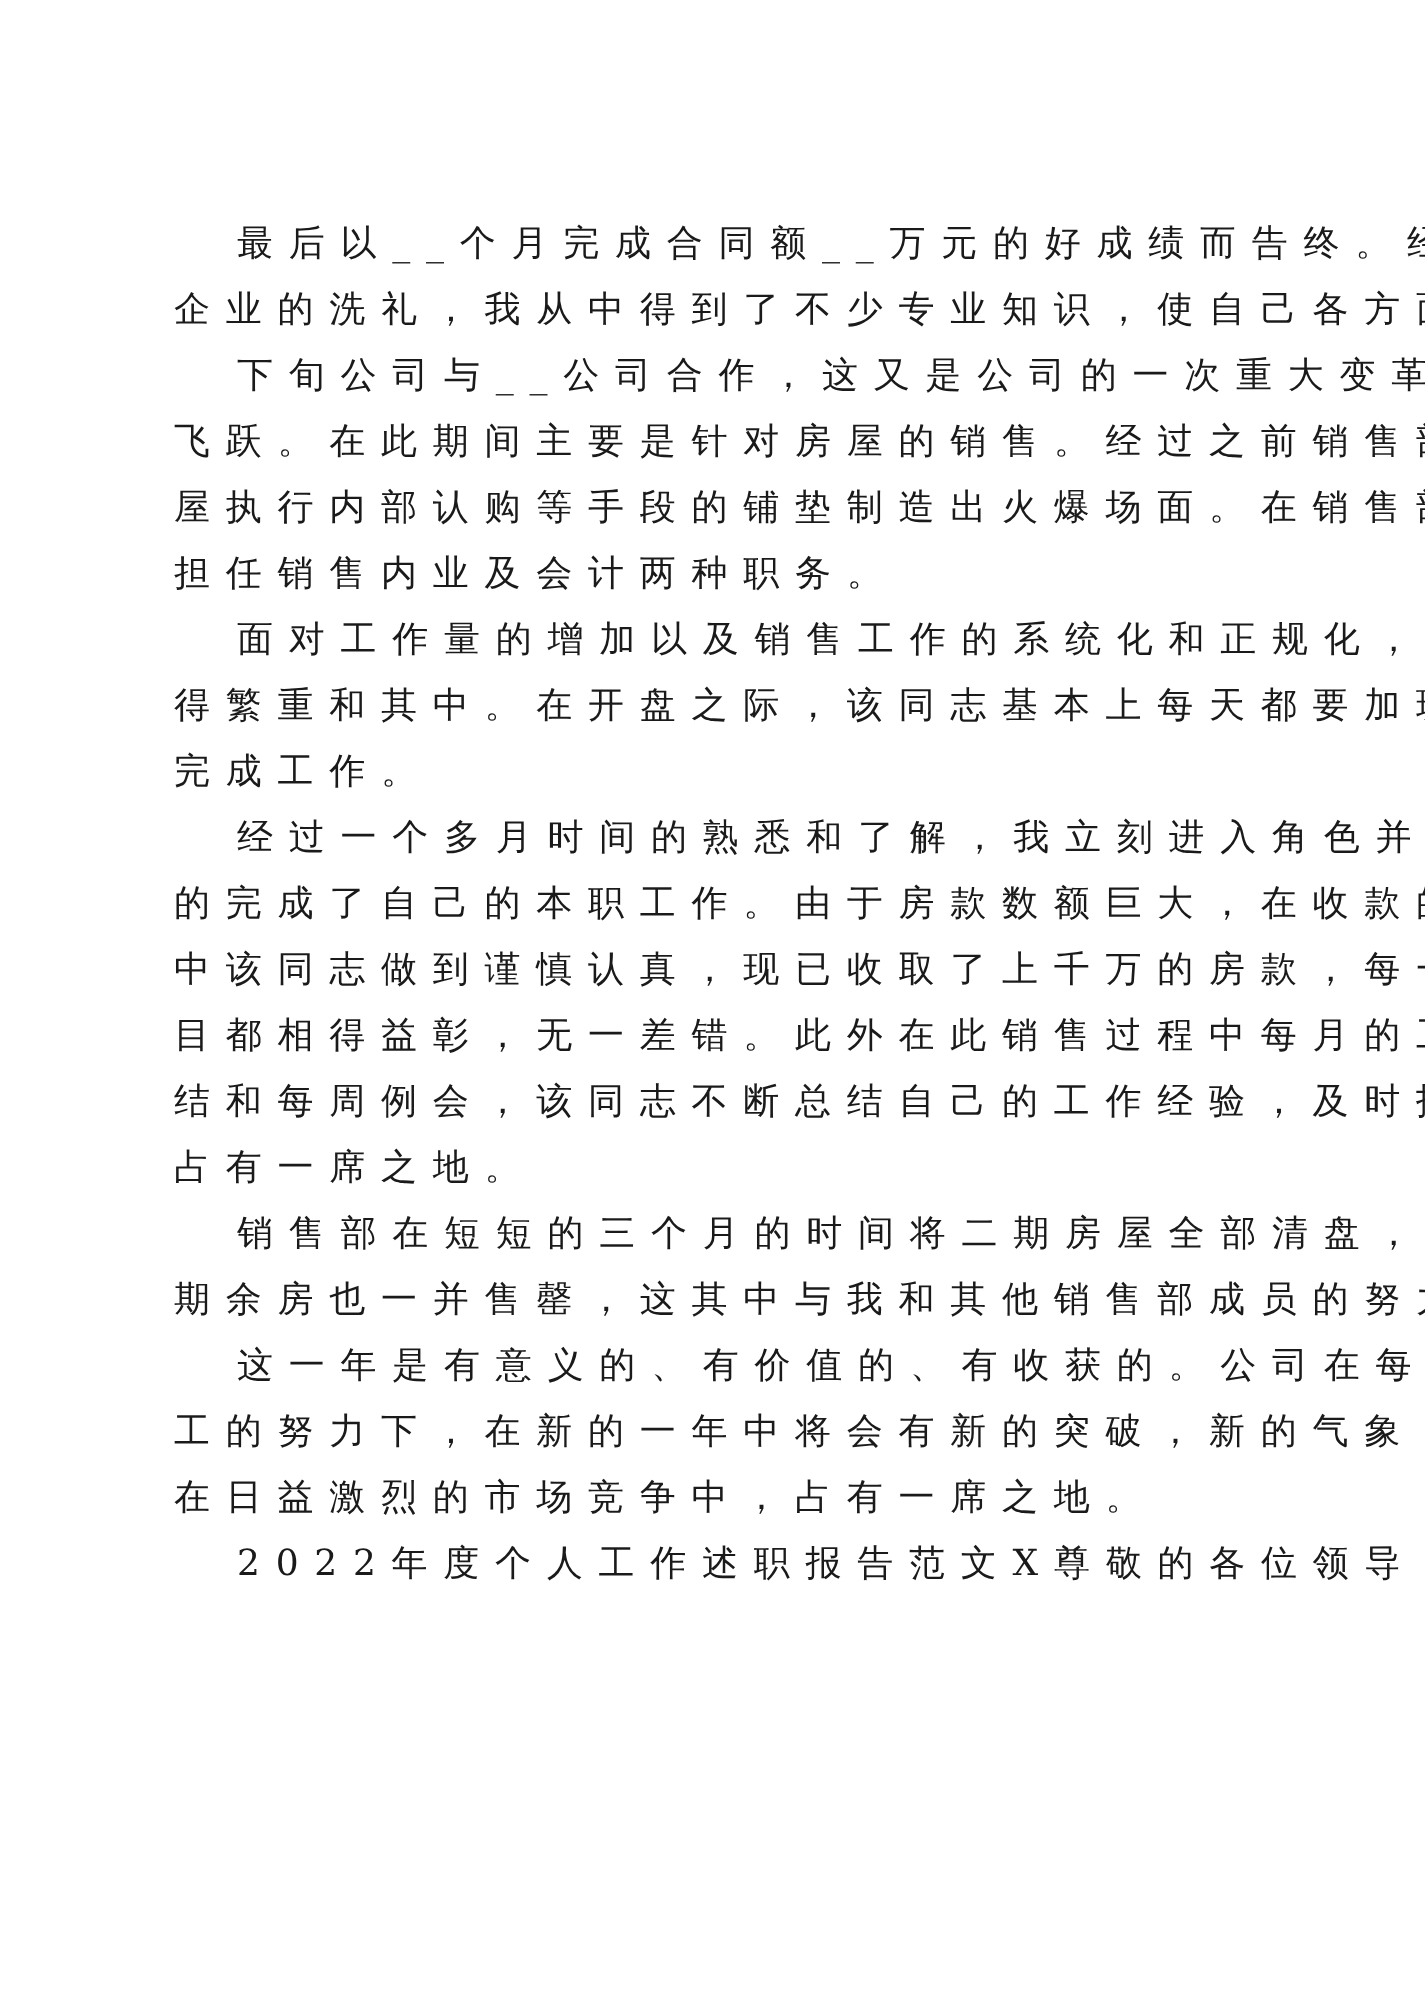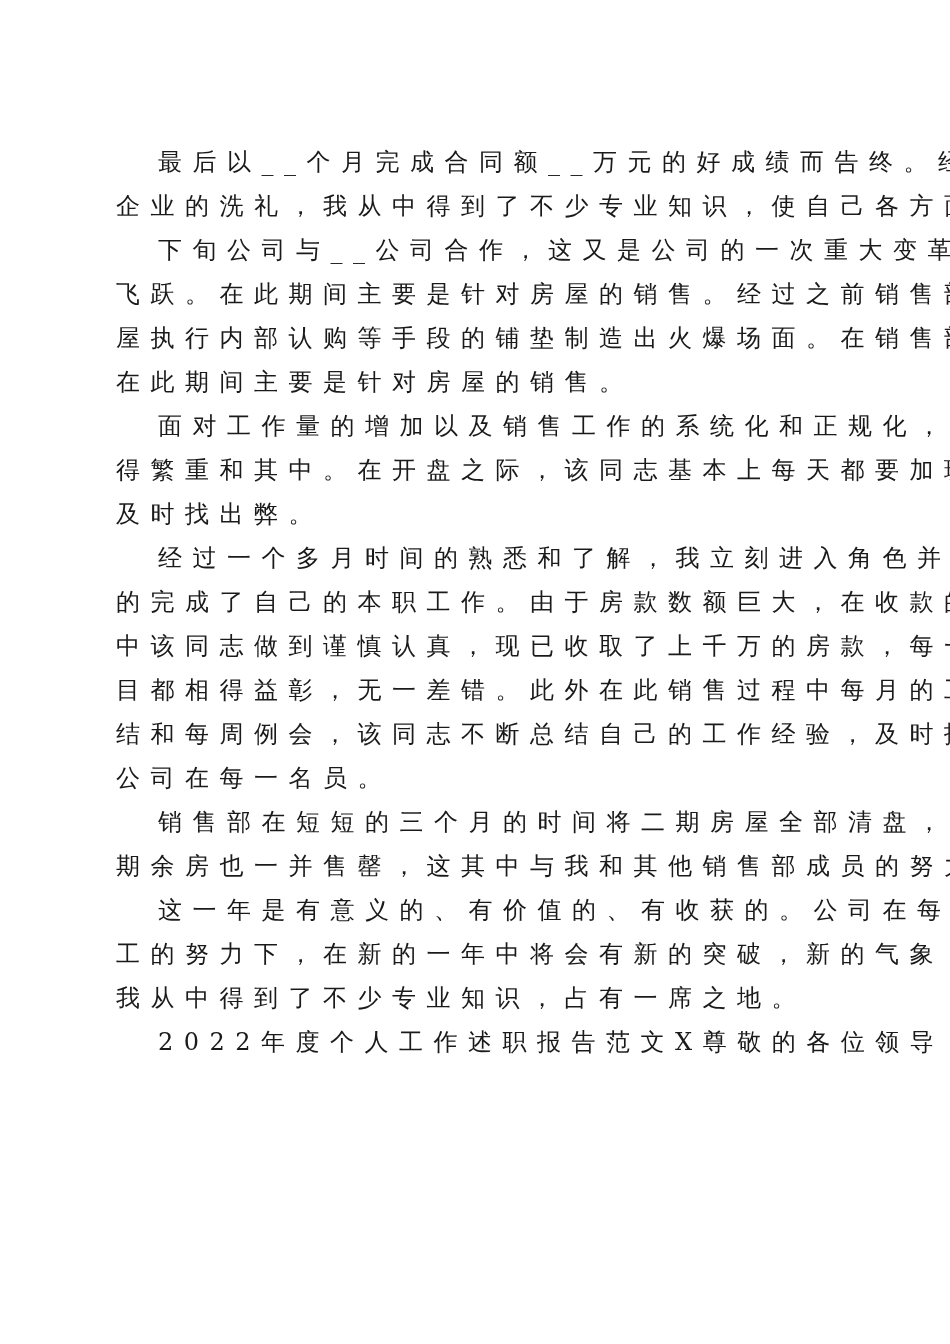--- a/index.html
+++ b/index.html
@@ -53,47 +53,47 @@
 
     <div class="paragraph">
       <span class="line indent">最后以__个月完成合同额__万元的好成绩而告终。经过这次</span>
       <span class="line">企业的洗礼，我从中得到了不少专业知识，使自己各方面都所</span>
     </div>
 
     <div class="paragraph">
       <span class="line indent">下旬公司与__公司合作，这又是公司的一次重大变革和质的</span>
       <span class="line">飞跃。在此期间主要是针对房屋的销售。经过之前销售部对房</span>
       <span class="line">屋执行内部认购等手段的铺垫制造出火爆场面。在销售部，我</span>
-      <span class="line">在此期间主要是针对房屋的销售。</span>
+      <span class="line">担任销售内业及会计两种职务。</span>
     </div>
 
     <div class="paragraph">
       <span class="line indent">面对工作量的增加以及销售工作的系统化和正规化，工作显</span>
       <span class="line">得繁重和其中。在开盘之际，该同志基本上每天都要加班加点</span>
-      <span class="line">及时找出弊。</span>
+      <span class="line">完成工作。</span>
     </div>
 
     <div class="paragraph">
       <span class="line indent">经过一个多月时间的熟悉和了解，我立刻进入角色并且娴熟</span>
       <span class="line">的完成了自己的本职工作。由于房款数额巨大，在收款的过程</span>
       <span class="line">中该同志做到谨慎认真，现已收取了上千万的房款，每一笔帐</span>
       <span class="line">目都相得益彰，无一差错。此外在此销售过程中每月的工作总</span>
       <span class="line">结和每周例会，该同志不断总结自己的工作经验，及时找出弊</span>
-      <span class="line">公司在每一名员。</span>
+      <span class="line">占有一席之地。</span>
     </div>
 
     <div class="paragraph">
       <span class="line indent">销售部在短短的三个月的时间将二期房屋全部清盘，而且一</span>
       <span class="line">期余房也一并售罄，这其中与我和其他销售部成员的努力是分</span>
     </div>
 
     <div class="paragraph">
       <span class="line indent">这一年是有意义的、有价值的、有收获的。公司在每一名员</span>
       <span class="line">工的努力下，在新的一年中将会有新的突破，新的气象，能够</span>
-      <span class="line">我从中得到了不少专业知识，占有一席之地。</span>
+      <span class="line">在日益激烈的市场竞争中，占有一席之地。</span>
     </div>
 
     <div class="paragraph">
       <span class="line indent">2022年度个人工作述职报告范文X尊敬的各位领导：</span>
     </div>
 
   </div>
 </div>
 
 </body></html>

